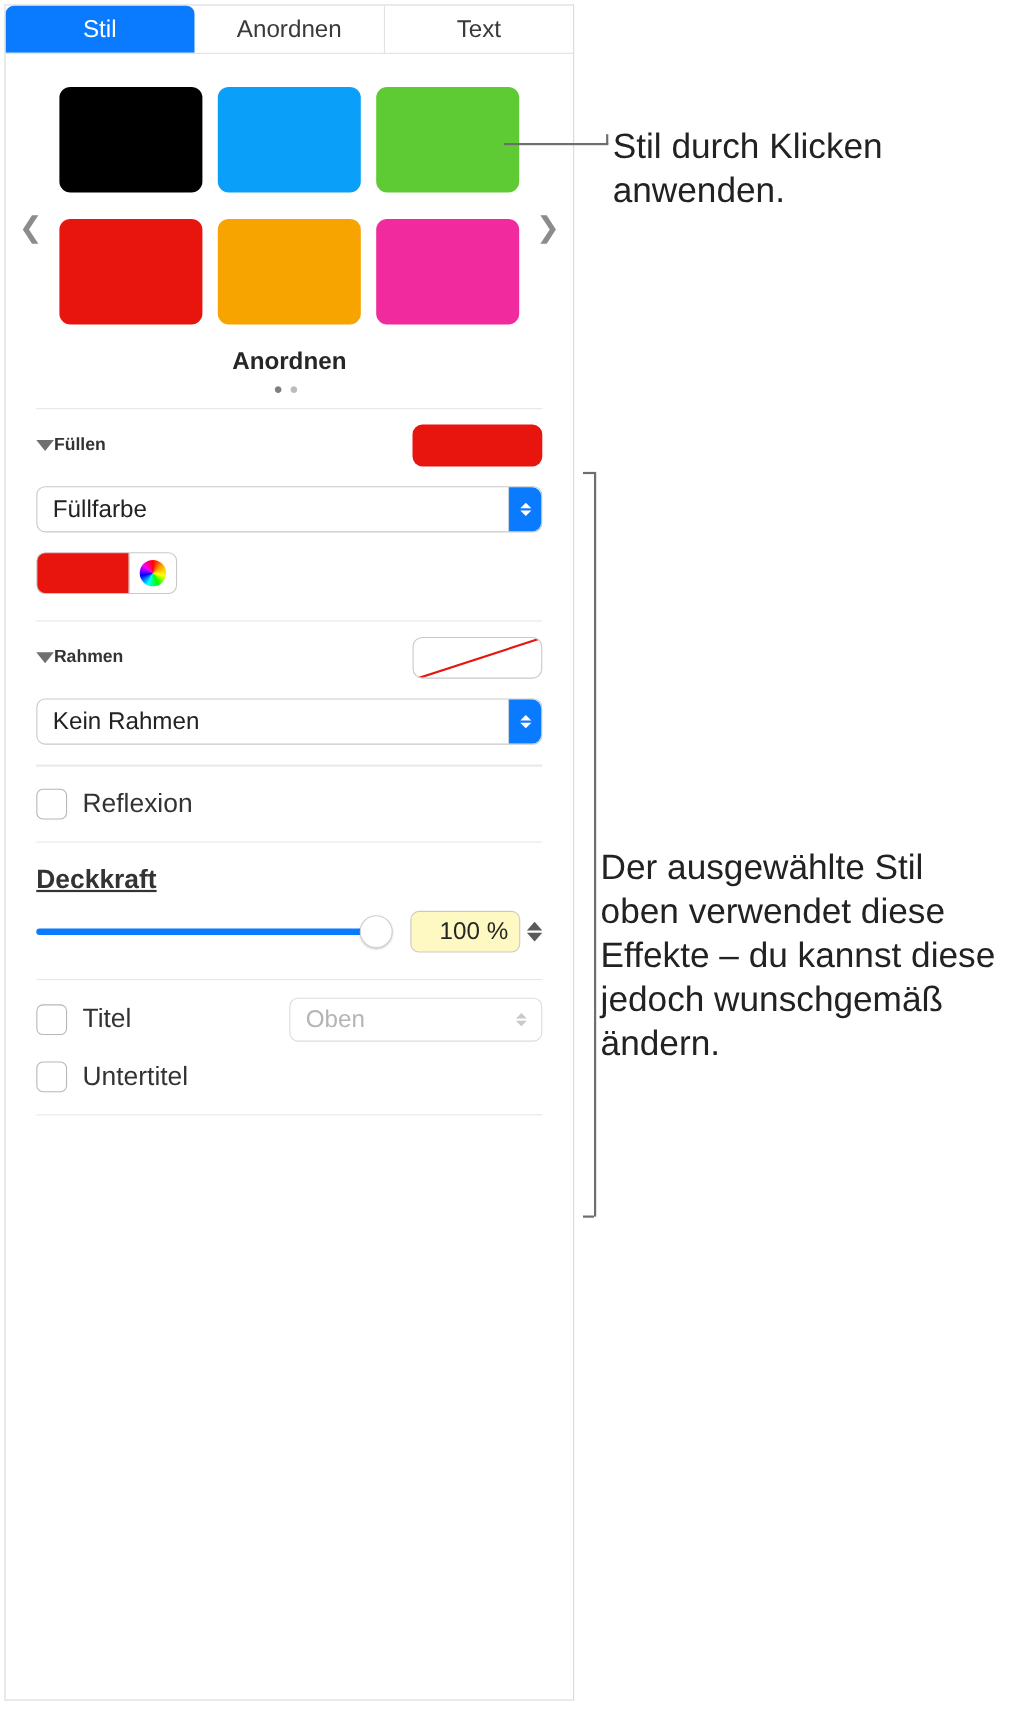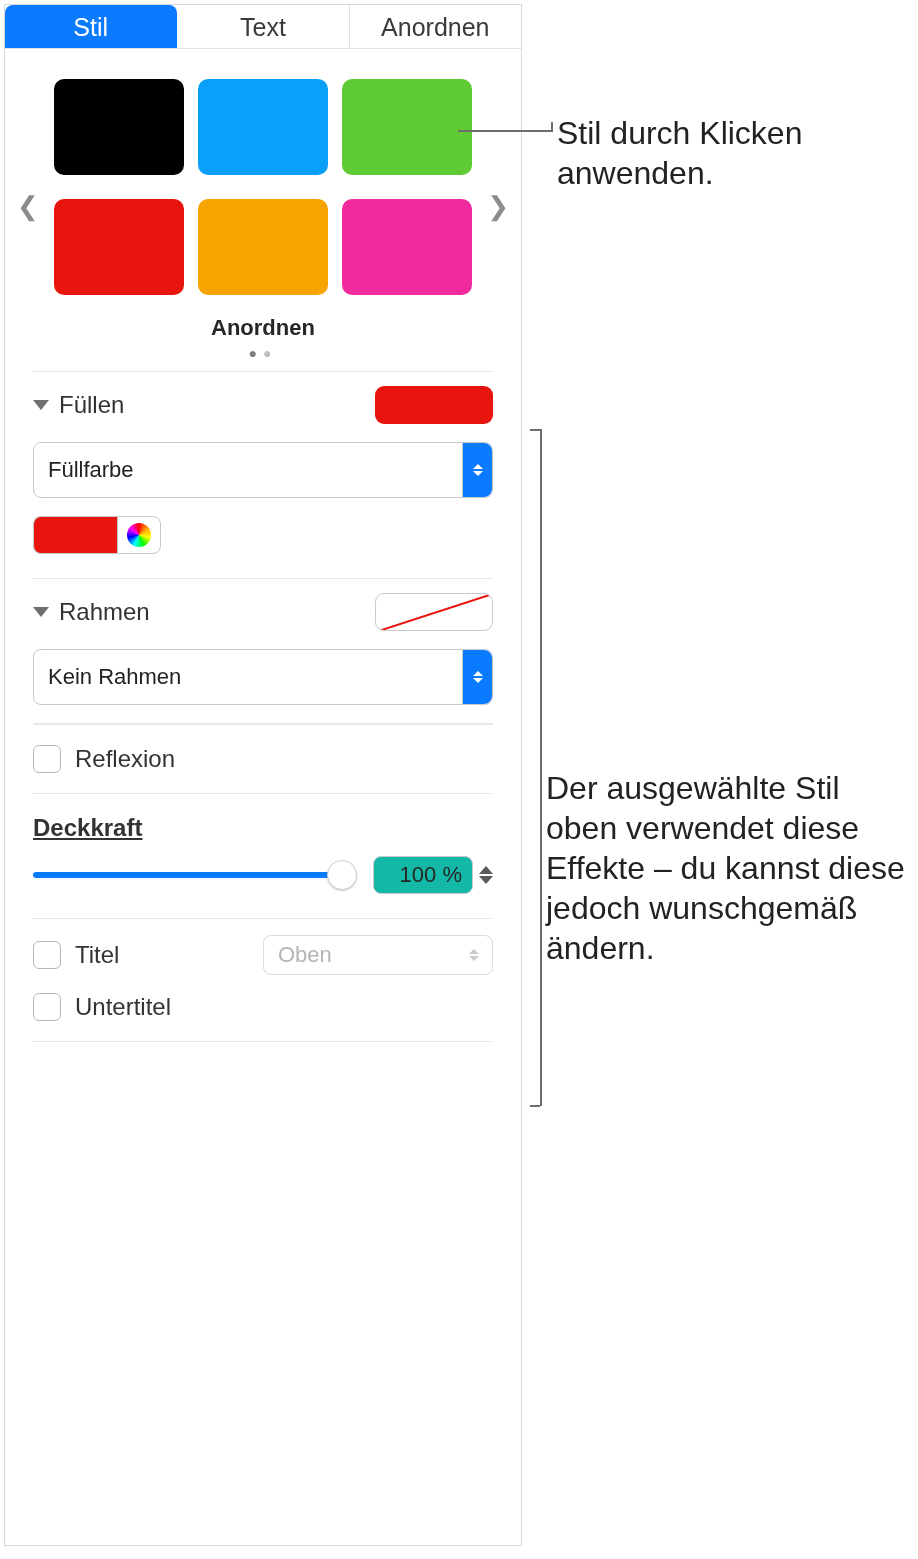--- a/index.html
+++ b/index.html
@@ -27,21 +27,21 @@
   
   .tabbar {
     display: flex;
     height: 44px;
     border-bottom: 1px solid #e1e1e1;
   }
   .tab {
     flex: 1;
     text-align: center;
     line-height: 44px;
-    font-size: 25px;
+    font-size: 22px;
     color: #3a3a3a;
     border-right: 1px solid #e1e1e1;
     cursor: pointer;
   }
   .tab:last-child { border-right: none; }
   .tab.active {
     background: #0a7bff;
     color: #fff;
     border-radius: 8px 8px 0 0;
     border-right-color: transparent;
@@ -107,23 +107,22 @@
   }
   .section-row {
     display: flex;
     align-items: center;
     justify-content: space-between;
     padding: 14px 28px 8px 28px;
   }
   .section-title {
     display: flex;
     align-items: center;
-    gap: 10px;
-    font-size: 24px;
-    font-weight: 400;
+    font-size: 16px;
+    font-weight: 700;
     color: #333;
     cursor: pointer;
   }
   .disclosure {
     display: inline-block;
     width: 0; height: 0;
     color:#6f6f6f;
   }
   .disclosure.open {
     border-left: 8px solid transparent;
@@ -150,21 +149,21 @@
     content:"";
     position:absolute;
     left:-4px; right:-4px; top:50%;
     border-top: 2px solid #e8150f;
     transform: rotate(-18deg);
   }
 
   
   .popup {
     margin: 10px 28px 18px 28px;
-    height: 56px;
+    height: 42px;
     border: 1px solid #c9c9c9;
     border-radius: 8px;
     display: flex;
     align-items: center;
     justify-content: space-between;
     padding-left: 14px;
     font-size: 22px;
     color: #222;
     background:#fff;
     cursor: pointer;
@@ -249,21 +248,21 @@
     display:flex; align-items:stretch;
     height:38px;
   }
   .stepper-value {
     width:100px;
     border:1px solid #c9c9c9;
     border-radius:8px;
     font-size:22px;
     display:flex;align-items:center;justify-content:flex-end;
     padding-right:10px;
-    background:#14b8a6;
+    background:#fef9c3;
     cursor:text;
   }
   .stepper-arrows {
     display:flex;flex-direction:column;justify-content:center;gap:2px;
     margin-left:6px;
   }
   .stepper-arrows .a {
     width:0;height:0; cursor:pointer;
     border-left:7px solid transparent;border-right:7px solid transparent;
   }
@@ -326,22 +325,22 @@
   .b-vert { left:540px; top:429px;  width:1.5px; height:677px; } 
 
 </style>
 </head>
 <body>
 
 <div class="panel">
 
   <div class="tabbar">
     <div class="tab active">Stil</div>
+    <div class="tab">Anordnen</div>
     <div class="tab">Text</div>
-    <div class="tab">Anordnen</div>
   </div>
 
   <div class="presets-wrap">
     <span class="nav-arrow left">❮</span>
     <span class="nav-arrow right">❯</span>
     <div class="presets-grid">
       <div class="preset black"></div>
       <div class="preset blue"></div>
       <div class="preset green"></div>
       <div class="preset red"></div>

